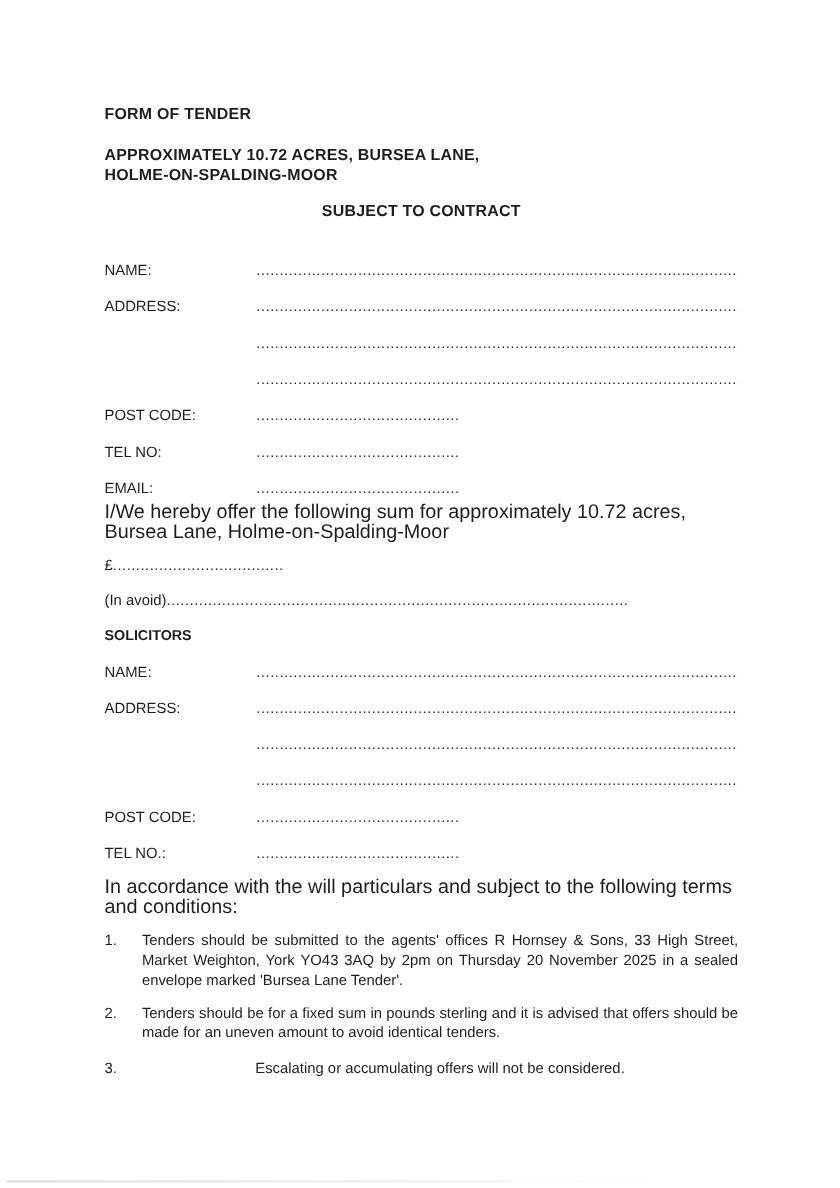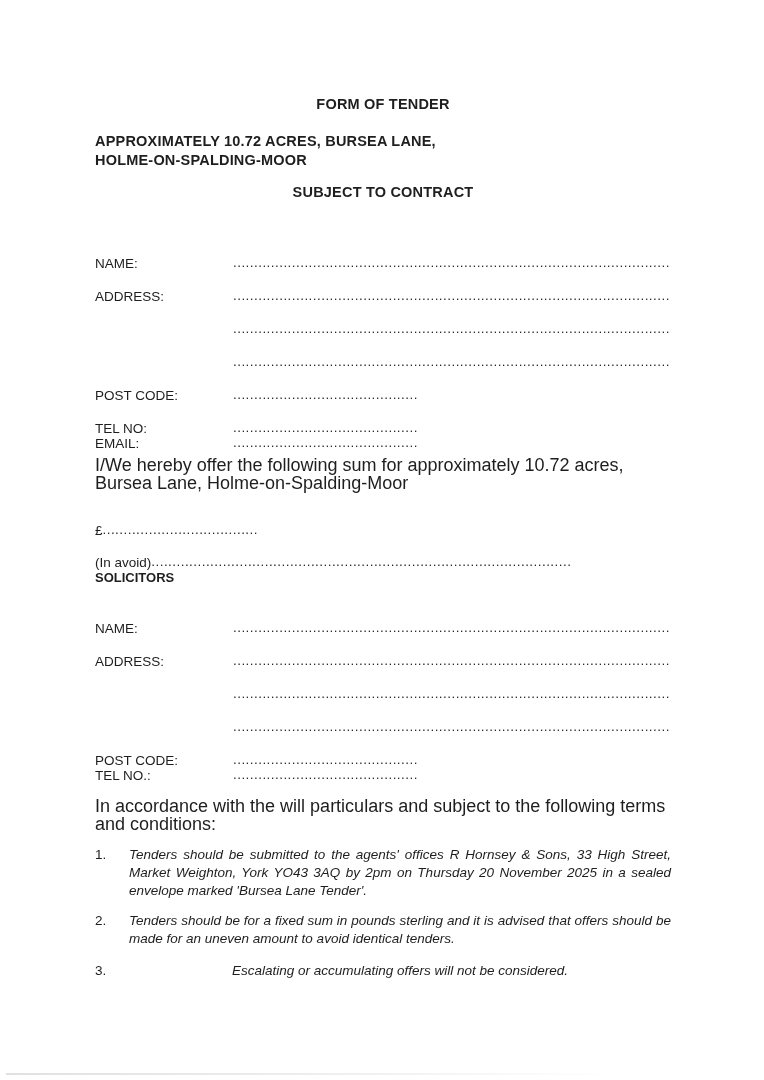--- a/index.html
+++ b/index.html
@@ -7,32 +7,32 @@
     width: 764px; height: 1080px;
     background: #ffffff;
     font-family: "Liberation Sans", sans-serif;
     color: #1e1e1e;
     position: relative;
     overflow: hidden;
   }
   .page { padding: 97px 93px 0 95px; box-sizing: border-box; }
 
   .title {
-    font-size: 14.5px; font-weight: 700; text-align: center;
+    font-size: 14.5px; font-weight: 700; 
     line-height: 15px; margin: 0; letter-spacing: 0.2px;
   }
   .subtitle { margin-top: 20px; }
   .subtitle div { font-size: 14.5px; font-weight: 700; line-height: 19px; letter-spacing: 0.2px; }
   .subject {
     font-size: 14.5px; font-weight: 700; text-align: center;
     line-height: 15px; margin: 15px 0 0 0; letter-spacing: 0.2px;
   }
 
   .form-section { margin-top: 38px; }
-  .row { display: flex; align-items: flex-end; height: 33px; font-size: 13.5px; line-height: 15px; }
+  .row { display: flex; align-items: flex-start; height: 33px; font-size: 13.5px; line-height: 15px; }
   .row:last-child { height: 15px; }
   .label { width: 138px; flex: none; }
 
   .dotline {
     display: inline-block; overflow: hidden; white-space: nowrap;
     height: 16px; letter-spacing: 0.45px; color: #2a2a2a; font-size: 13.5px;
   }
   .dotline.long    { width: 438px; }
   .dotline.short   { width: 185px; }
   .dotline.pound   { width: 154px; }
@@ -41,21 +41,21 @@
   .para { font-size: 18px; line-height: 18px; margin: 5px 0 0 0; }
 
   .pound-row   { margin-top: 14px; height: 32px; }
   .inwords-row { height: 32px; }
 
   .sol-heading { font-size: 13px; font-weight: 700; line-height: 15px; margin: 0 0 18px 0; }
 
   .terms-intro { margin-top: 14px; }
   .term-item { display: flex; font-size: 13.5px; line-height: 18px; }
   .term-item .term-num  { width: 34px; flex: none; }
-  .term-item .term-text { flex: 1; text-align: justify; font-style: italic; }
+  .term-item .term-text { flex: 1; text-align: justify; }
   .term-1 { margin-top: 13px; }
   .term-2 { margin-top: 12px; }
   .term-3 { margin-top: 14px; }
   .term-3 .term-text { text-align: center; }
 
   .scan-artifact {
     position: absolute; left: 6px; top: 1073px; width: 640px; height: 2px;
     background: linear-gradient(to right, #d9d9dc 0%, #ececef 55%, rgba(255,255,255,0) 95%);
     opacity: 0.8;
   }

